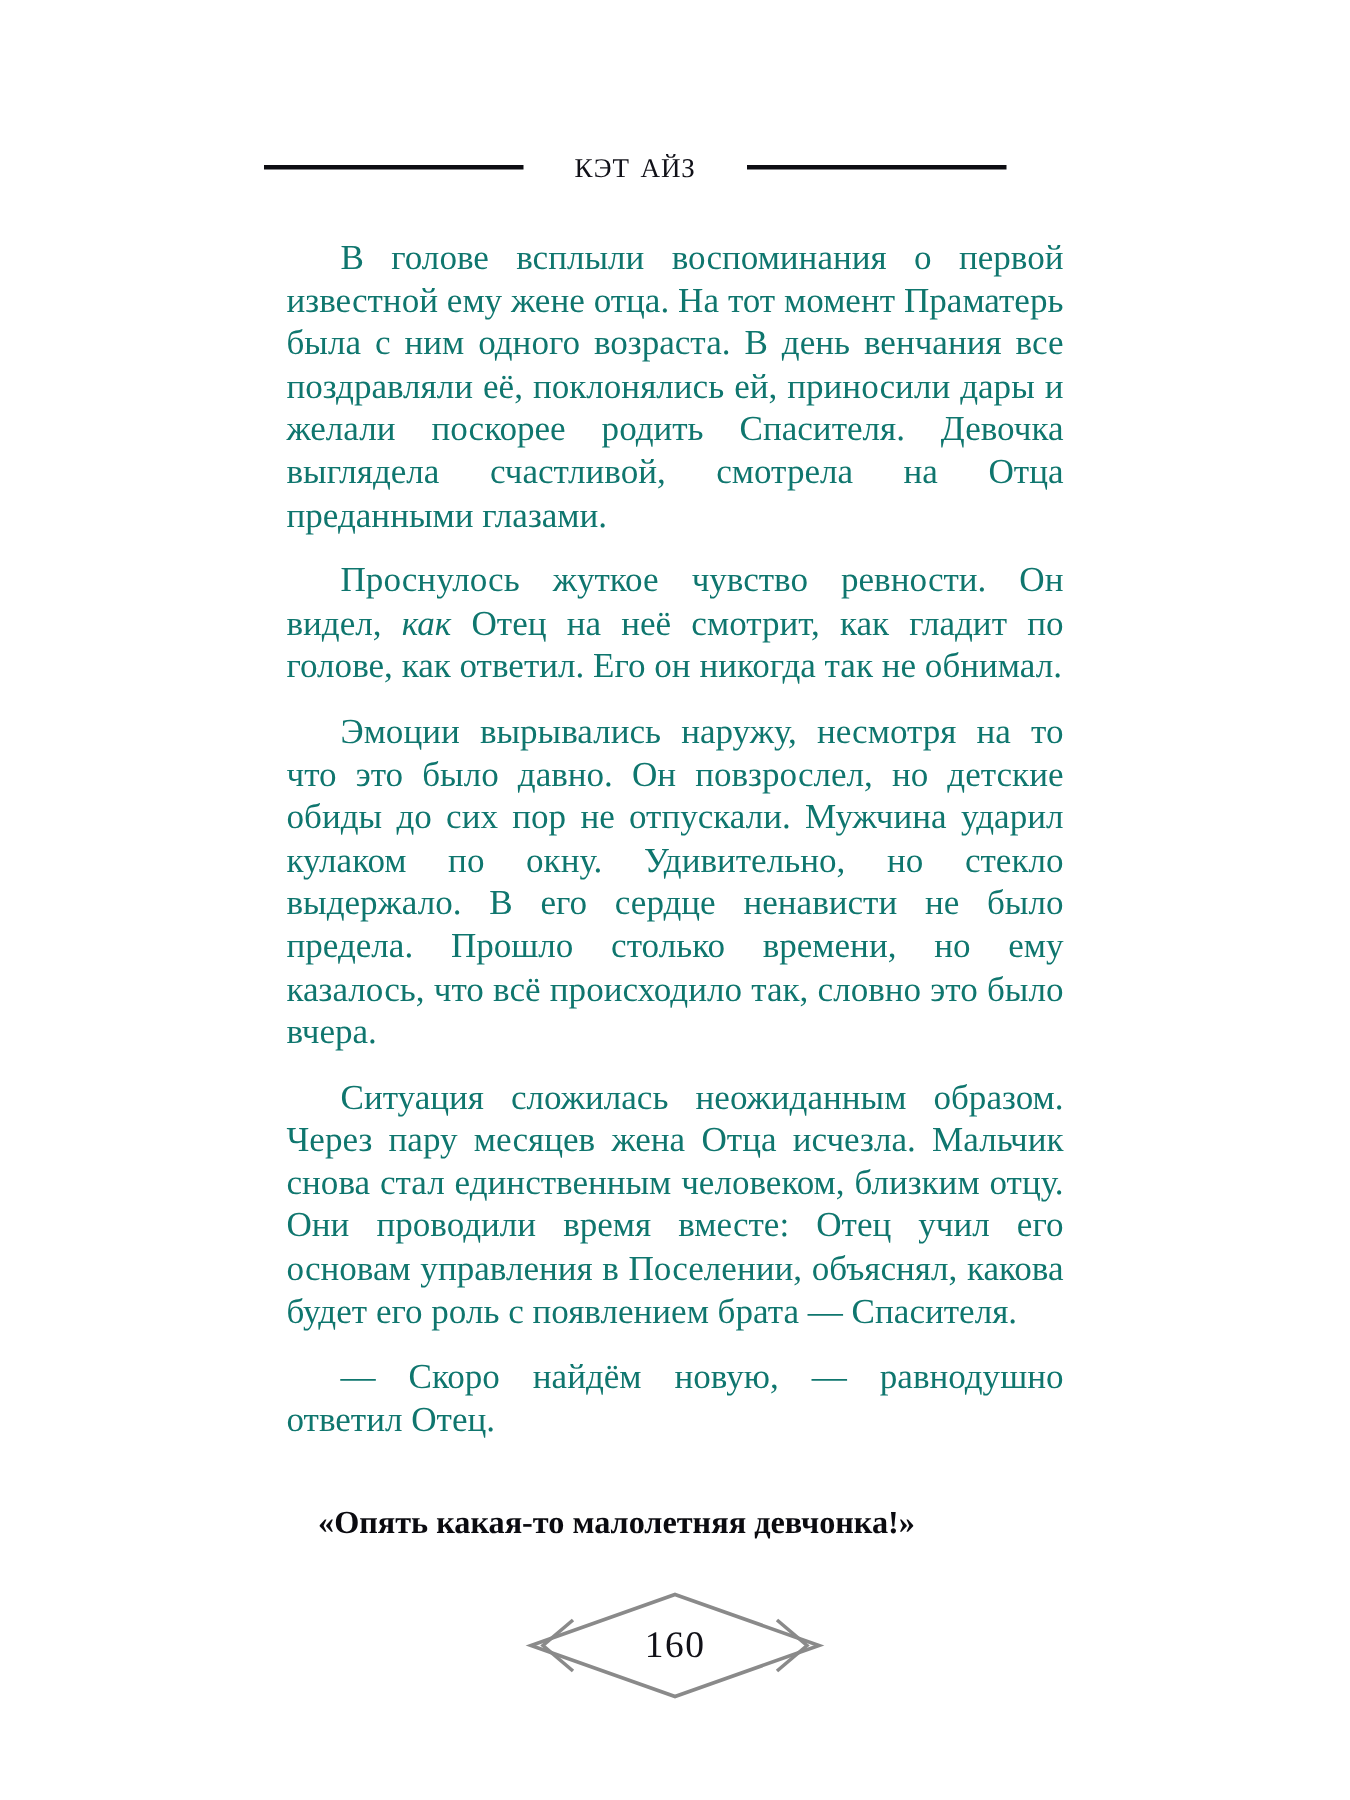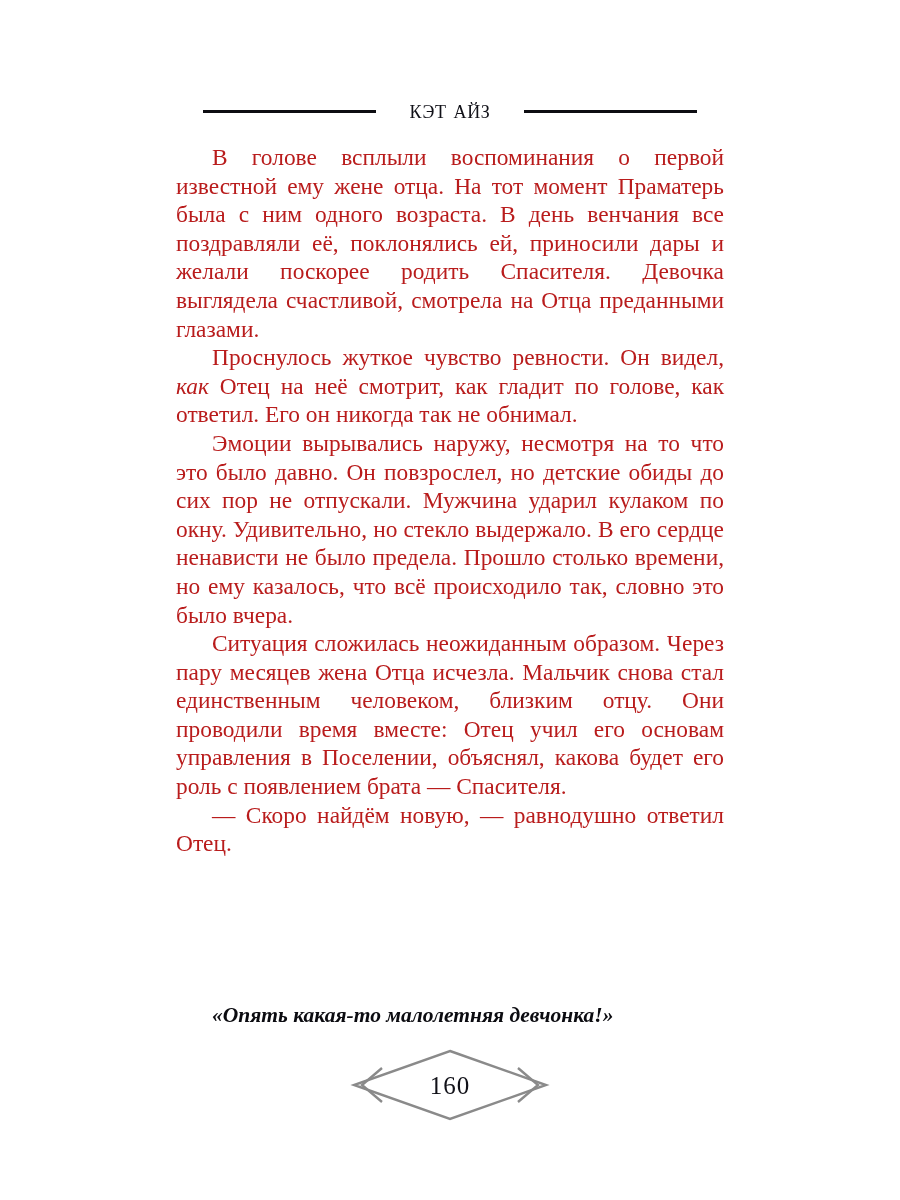--- a/index.html
+++ b/index.html
@@ -26,21 +26,20 @@
 
   
   .running-head {
     position: absolute;
     left: 176px;
     top: 88px;
     width: 548px;
     height: 44px;
     display: flex;
     align-items: center;
-    justify-content: center;
     gap: 0;
   }
 
   .head-rule {
     flex: 1 1 auto;
     height: 3px;
     background: #0d0d12;
     position: relative;
     top: 1px;
   }
@@ -62,64 +61,63 @@
 
   
   .textblock {
     position: absolute;
     left: 176px;
     top: 143px;
     width: 548px;
   }
 
   p.para {
-    margin: 0;
+    margin: 15px;
     font-size: 23.4px;
     line-height: 28.6px;
     text-align: justify;
     text-justify: inter-word;
     text-indent: 36px;
     hyphens: manual;
-    color: #b91c1c;
+    color: #0f766e;
     font-family: "Liberation Serif", "DejaVu Serif", serif;
   }
 
   p.para em {
   }
 
   
   .thought {
     position: absolute;
     left: 176px;
     top: 1001px;
     width: 548px;
     margin: 0;
     font-size: 21.5px;
     line-height: 28px;
-    font-style: italic;
     font-weight: 600;
     text-indent: 36px;
     text-align: left;
     color: #0b0b10;
     font-family: "Liberation Serif", "DejaVu Serif", serif;
   }
 
   
   .folio {
     position: absolute;
     left: 0;
     top: 1046px;
     width: 900px;
     height: 84px;
   }
 
   .folio-ornament {
     position: absolute;
     left: 50%;
-    top: 0;
+    top: 12px;
     transform: translateX(-50%);
     width: 220px;
     height: 78px;
   }
 
   .folio-number {
     position: absolute;
     left: 50%;
     top: 50%;
     transform: translate(-50%, -50%);

